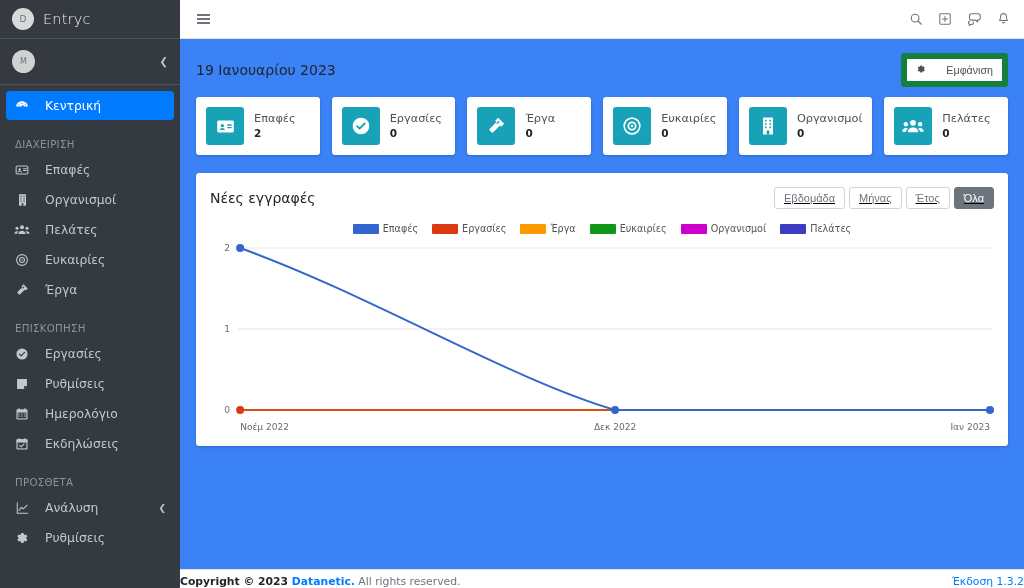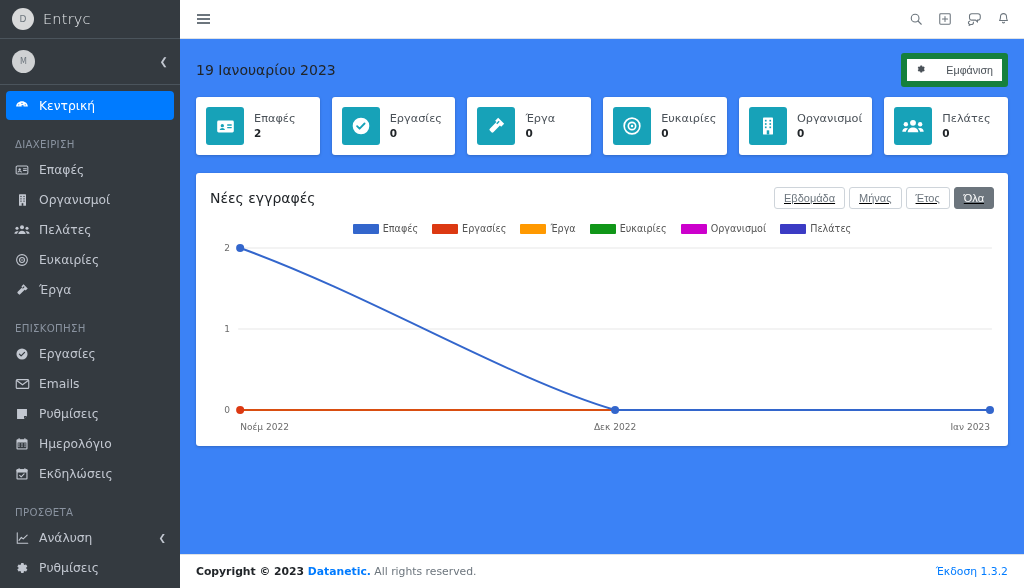--- a/index.html
+++ b/index.html
@@ -39,21 +39,21 @@
   }
   .user-avatar {
     width: 23px; height: 23px; border-radius: 50%;
     background: #cfd1d3; color: #6c757d;
     font-size: 8px; display: flex; align-items: center; justify-content: center;
   }
   .user-chevron { margin-left: auto; font-size: 10px; color: #c2c7d0; }
 
   .nav { padding: 6px 6px 0 6px; flex: 1; overflow: hidden; }
   .nav-item {
-    display: flex; align-items: center; gap: 9px;
+    display: flex; align-items: center; gap: 15px;
     height: 29px; padding: 0 8px; border-radius: 4px;
     font-size: 12.3px; color: #c2c7d0; cursor: pointer;
     margin-bottom: 1px;
   }
   .nav-item.active { background: #007bff; color: #fff; }
   .nav-item .ic { width: 16px; display: flex; align-items: center; justify-content: center; flex: 0 0 16px; }
   .nav-item .ic svg { display: block; }
   .nav-chevron { margin-left: auto; font-size: 9px; }
   .nav-header {
     font-size: 10.2px; color: #8a93a0; letter-spacing: .3px;
@@ -130,22 +130,22 @@
   .legend-label { font-size: 9.6px; color: #545454; }
 
   .plot-wrap { padding: 4px 14px 10px 14px; }
   .plot { position: relative; width: 100%; height: 196px; }
   .plot svg { display: block; width: 100%; height: 196px; }
   .tick-text { font-size: 9px; fill: #6b6b6b; font-family: "DejaVu Sans", "Liberation Sans", sans-serif; }
 
   
   .footer {
     background: #fff; border-top: 1px solid #dee2e6;
-    height: 34px; display: flex; align-items: center;
-    padding: 0 16px; font-size: 10.8px; color: #6c757d;
+    height: 19px; display: flex; align-items: flex-end;
+    padding: 0 0; font-size: 10.8px; color: #6c757d;
     margin-top: auto;
   }
   .footer b { color: #212529; font-weight: bold; }
   .footer a { color: #007bff; text-decoration: none; font-weight: bold; }
   .footer-right { margin-left: auto; color: #007bff; font-size: 10.8px; }
 </style>
 </head>
 <body>
 
 <div class="app">
@@ -243,29 +243,20 @@
       <div class="nav-item">
         <span class="ic">
           <svg width="14" height="14" viewBox="0 0 24 24" fill="#c2c7d0">
               <circle cx="12" cy="12" r="9.5"></circle>
               <path d="M7.6 12.2l2.9 2.9 5.9-5.9" fill="none" stroke="#343a40" stroke-width="2.1" stroke-linecap="round" stroke-linejoin="round"></path>
             </svg>
         </span>
         <span>Εργασίες</span>
       </div>
 
-      <div class="nav-item">
-        <span class="ic">
-          <svg width="15" height="14" viewBox="0 0 24 20" fill="none" stroke="#c2c7d0" stroke-width="1.8">
-              <rect x="2" y="3" width="20" height="14" rx="1.6"></rect>
-              <path d="M2.8 4.4 12 11.2l9.2-6.8"></path>
-            </svg>
-        </span>
-        <span>Emails</span>
-      </div>
 
       <div class="nav-item">
         <span class="ic">
           <svg width="14" height="14" viewBox="0 0 24 24" fill="#c2c7d0">
               <path d="M3.5 3.5h17v12l-5 5h-12z"></path>
               <path d="M15.5 20.5v-5h5" fill="#343a40"></path>
             </svg>
         </span>
         <span>Ρυθμίσεις</span>
       </div>

